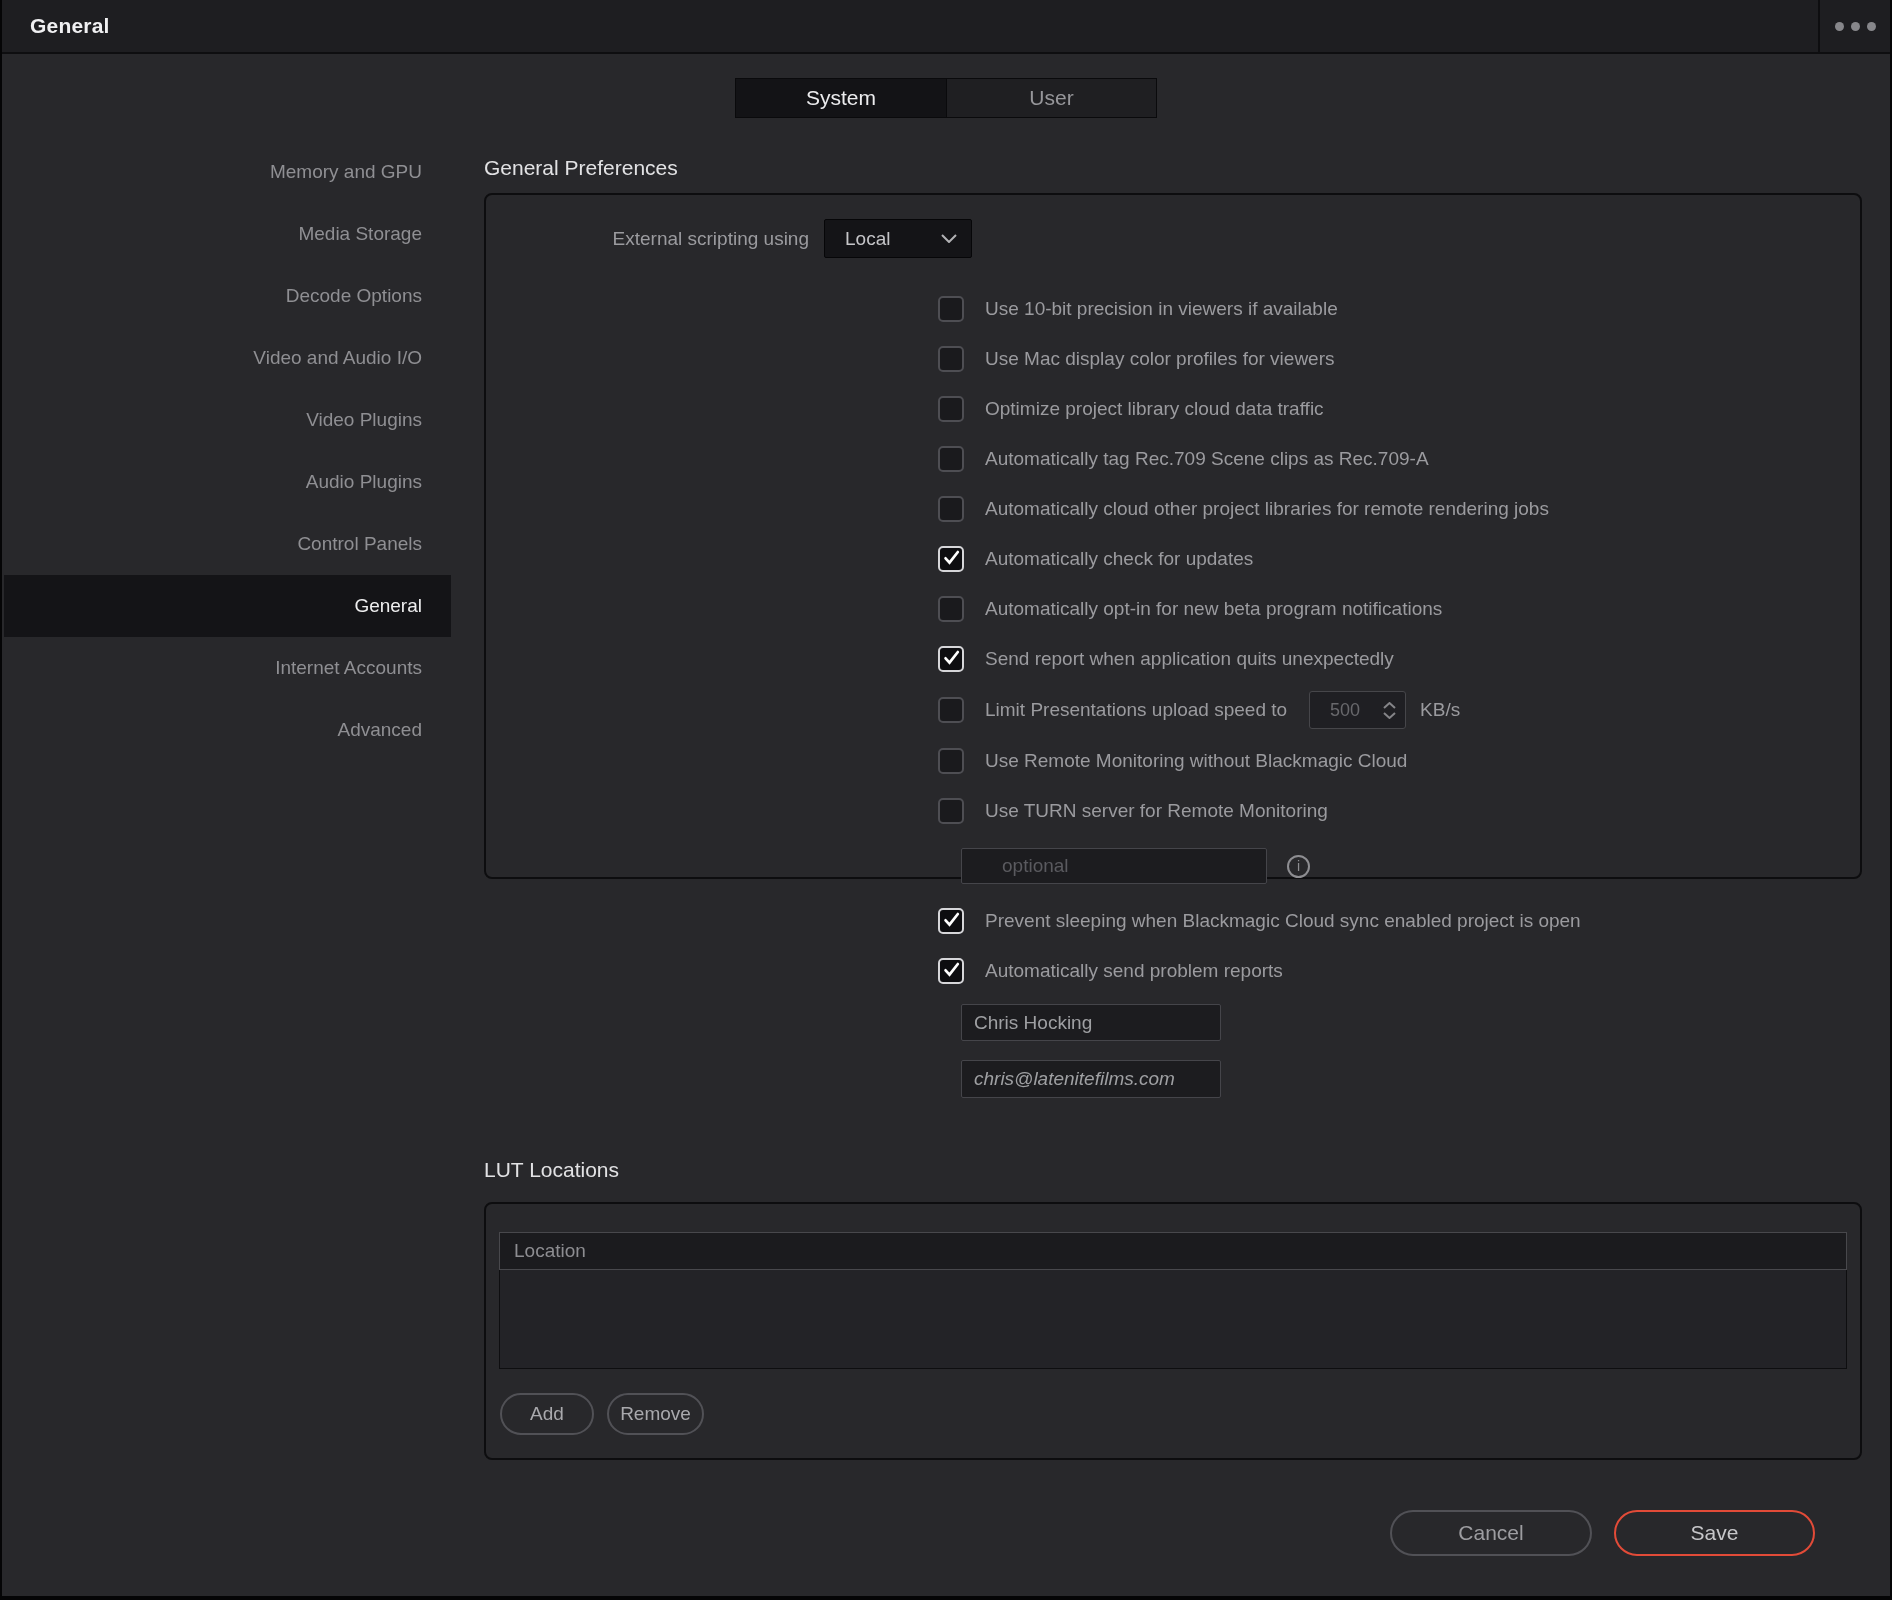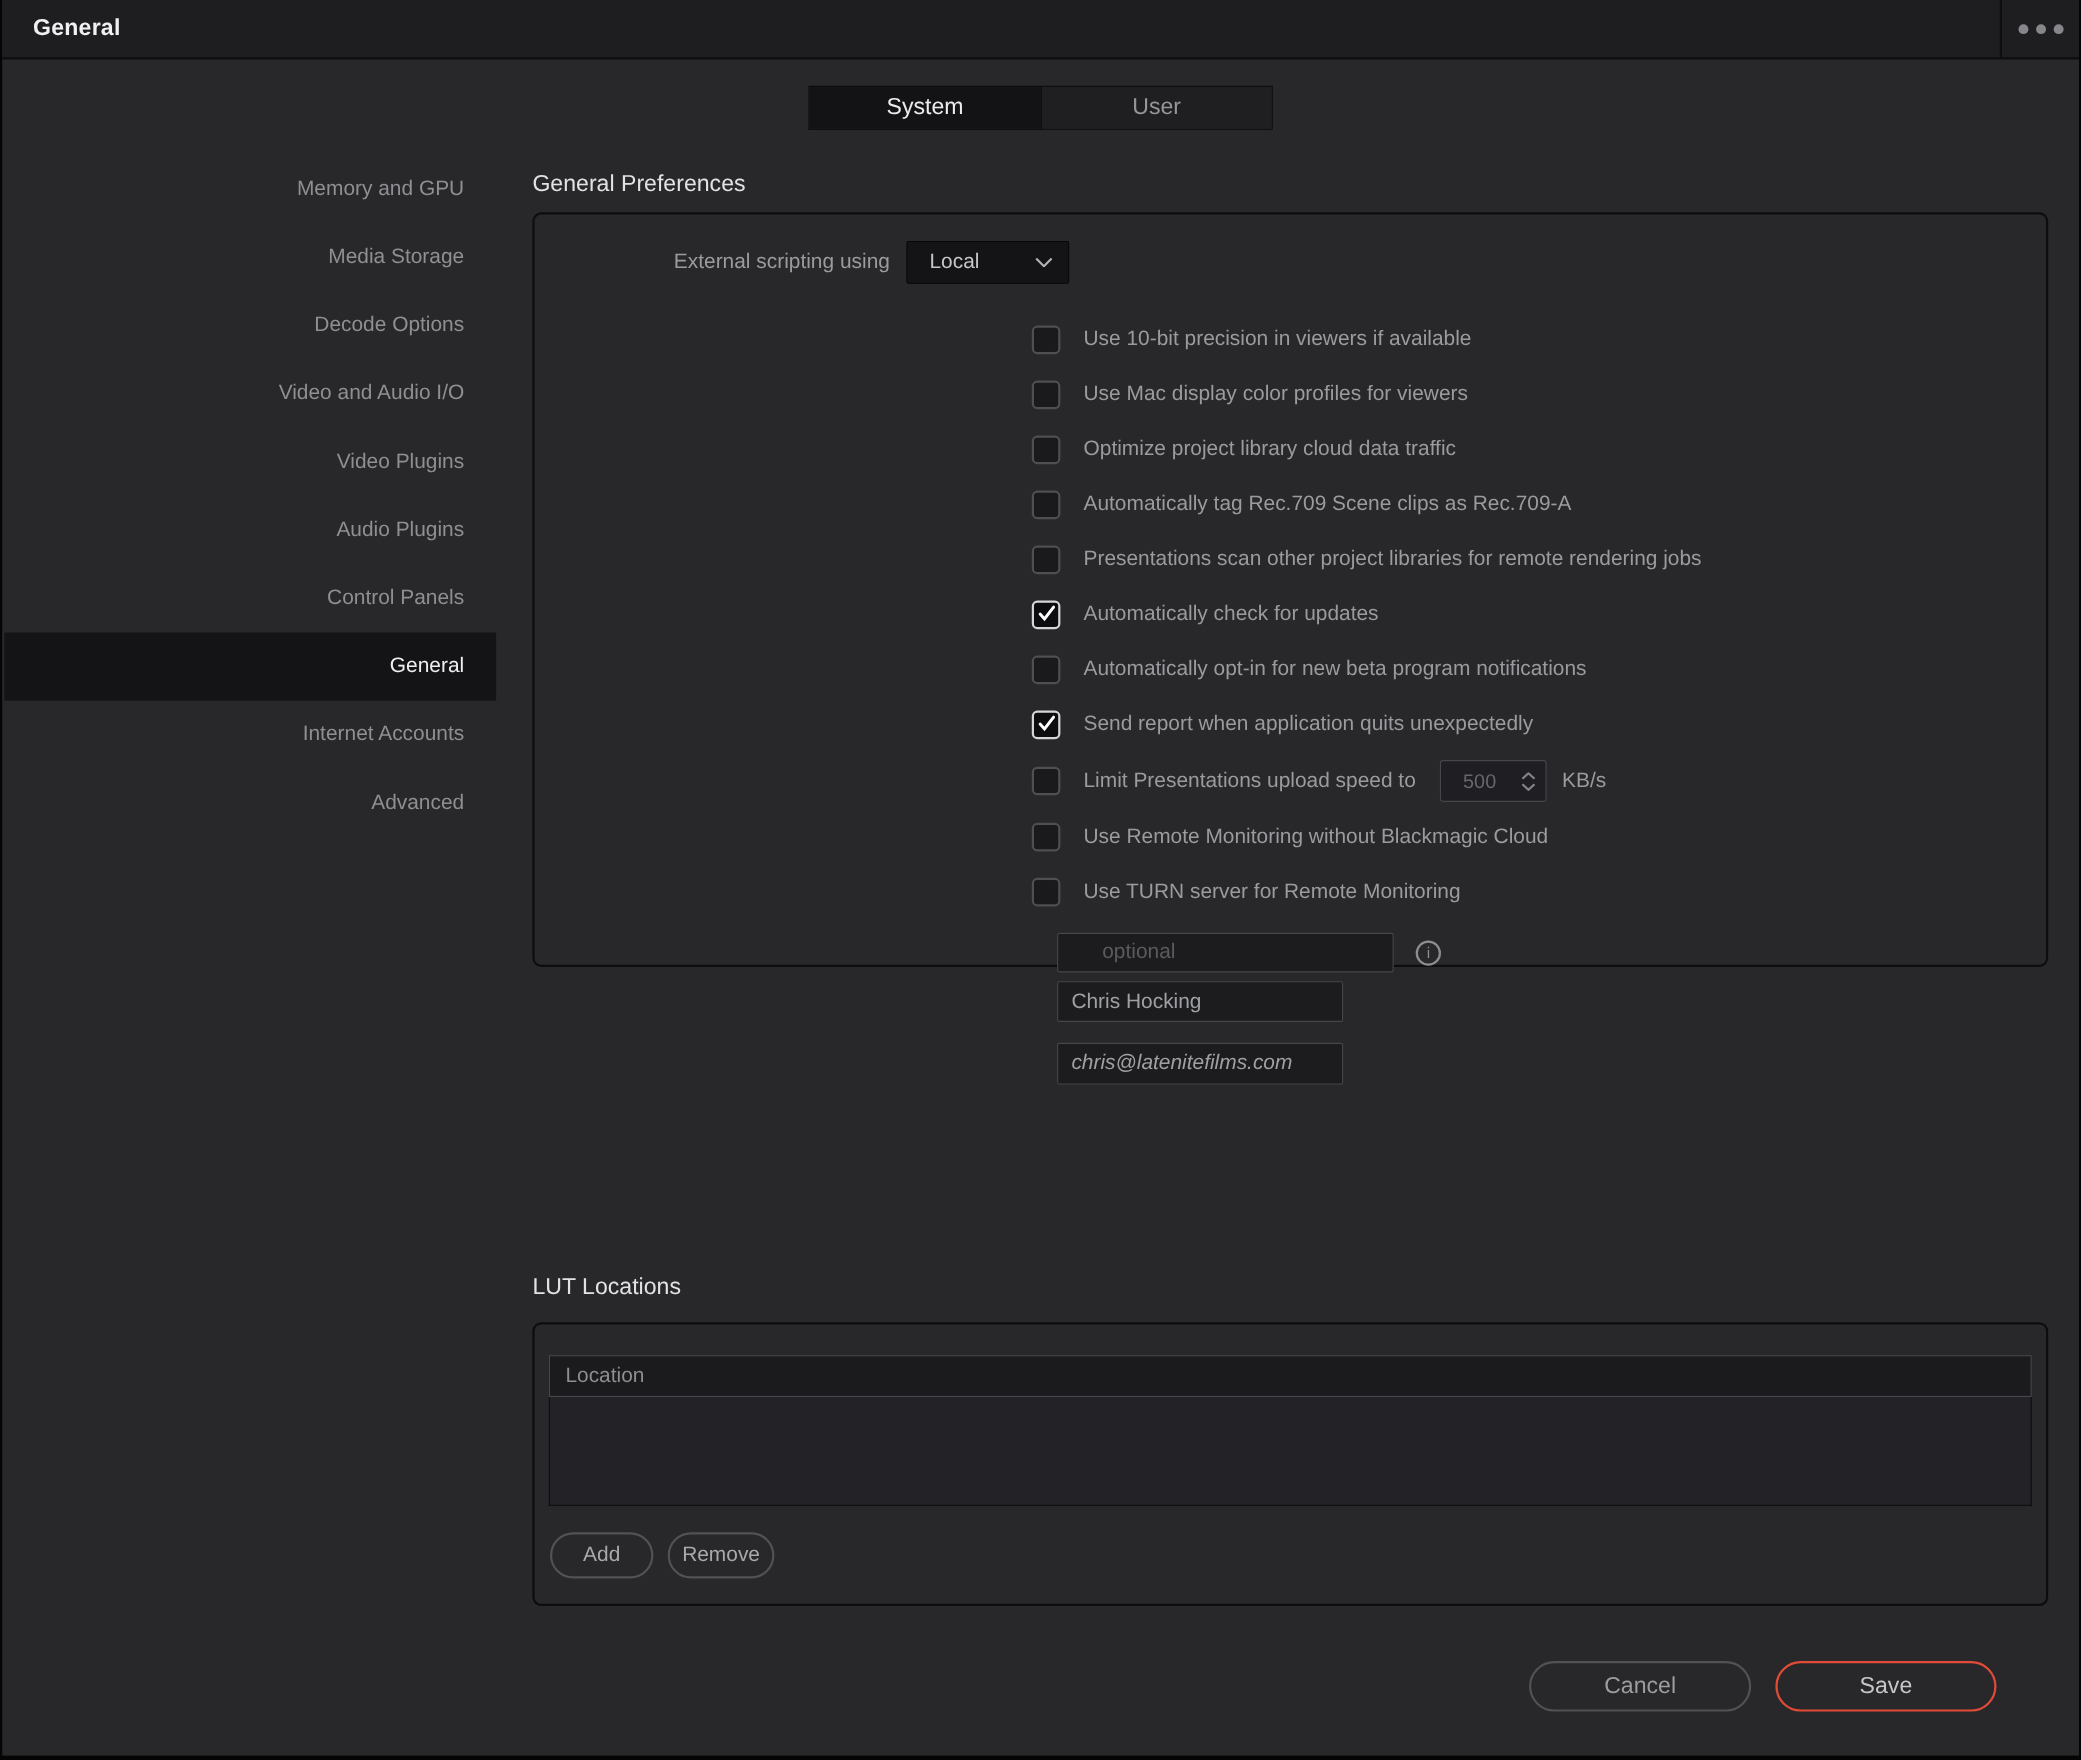--- a/index.html
+++ b/index.html
@@ -142,21 +142,21 @@
         <div class="opt-row">
           <span class="cb"></span>
           <span class="opt-label">Optimize project library cloud data traffic</span>
         </div>
         <div class="opt-row">
           <span class="cb"></span>
           <span class="opt-label">Automatically tag Rec.709 Scene clips as Rec.709-A</span>
         </div>
         <div class="opt-row">
           <span class="cb"></span>
-          <span class="opt-label">Presentations scan other project libraries for remote rendering jobs</span>
+          <span class="opt-label">Automatically cloud other project libraries for remote rendering jobs</span>
         </div>
         <div class="opt-row">
           <span class="cb checked">
               <svg viewBox="0 0 24 24">
                 <path d="M4.5 13l5 5.5L20 5"></path>
               </svg>
             </span>
           <span class="opt-label">Automatically check for updates</span>
         </div>
         <div class="opt-row">
@@ -197,20 +197,38 @@
       <div class="opt-row">
         <span class="cb"></span>
         <span class="opt-label">Use TURN server for Remote Monitoring</span>
       </div>
 
       <div class="row-optional">
         <input class="text-input turn-input" type="text" placeholder="optional" style="">
         <span class="info"></span>
       </div>
 
+      <div class="opt-list-bottom">
+        <div class="opt-row">
+          <span class="cb checked">
+              <svg viewBox="0 0 24 24">
+                <path d="M4.5 13l5 5.5L20 5"></path>
+              </svg>
+            </span>
+          <span class="opt-label">Prevent sleeping when Blackmagic Cloud sync enabled project is open</span>
+        </div>
+        <div class="opt-row">
+          <span class="cb checked">
+              <svg viewBox="0 0 24 24">
+                <path d="M4.5 13l5 5.5L20 5"></path>
+              </svg>
+            </span>
+          <span class="opt-label">Automatically send problem reports</span>
+        </div>
+      </div>
 
       <div class="row-name">
         <input class="text-input" type="text" value="Chris Hocking" style="">
       </div>
       <div class="row-email">
         <input class="text-input" type="text" value="chris@latenitefilms.com" style="">
       </div>
 
     </div>
 

